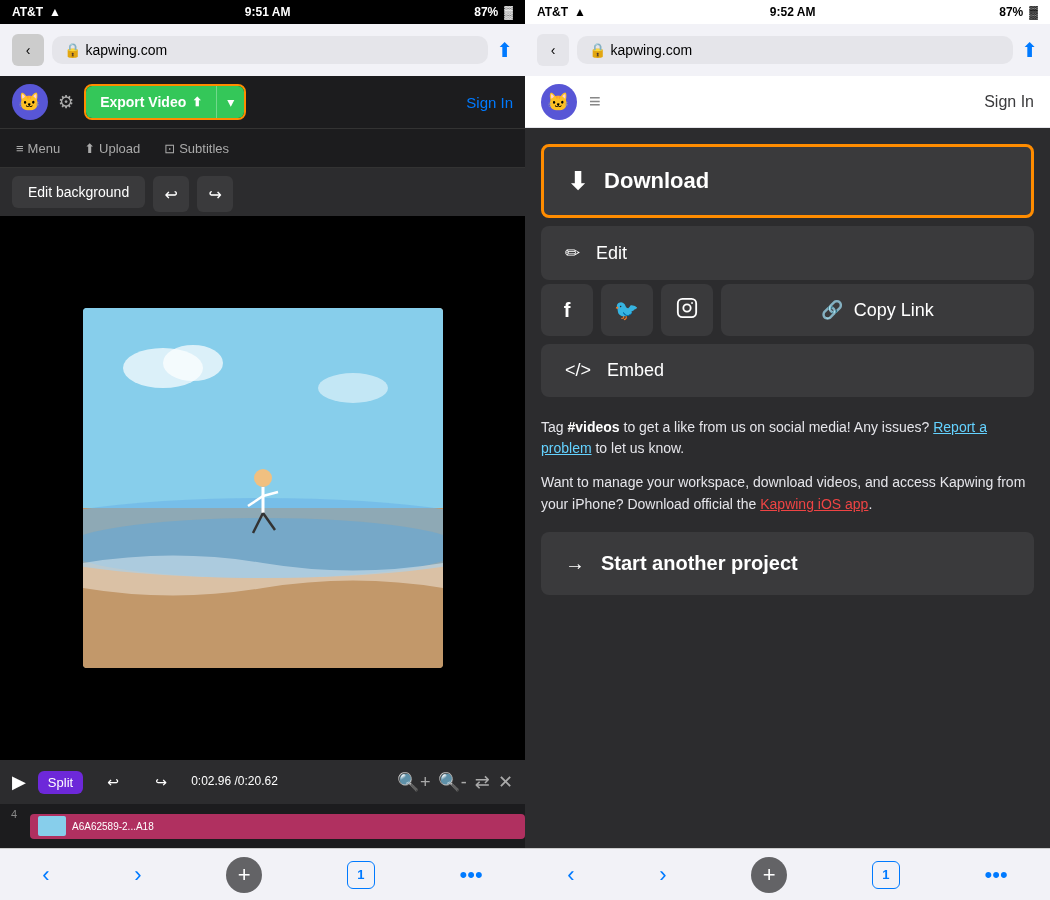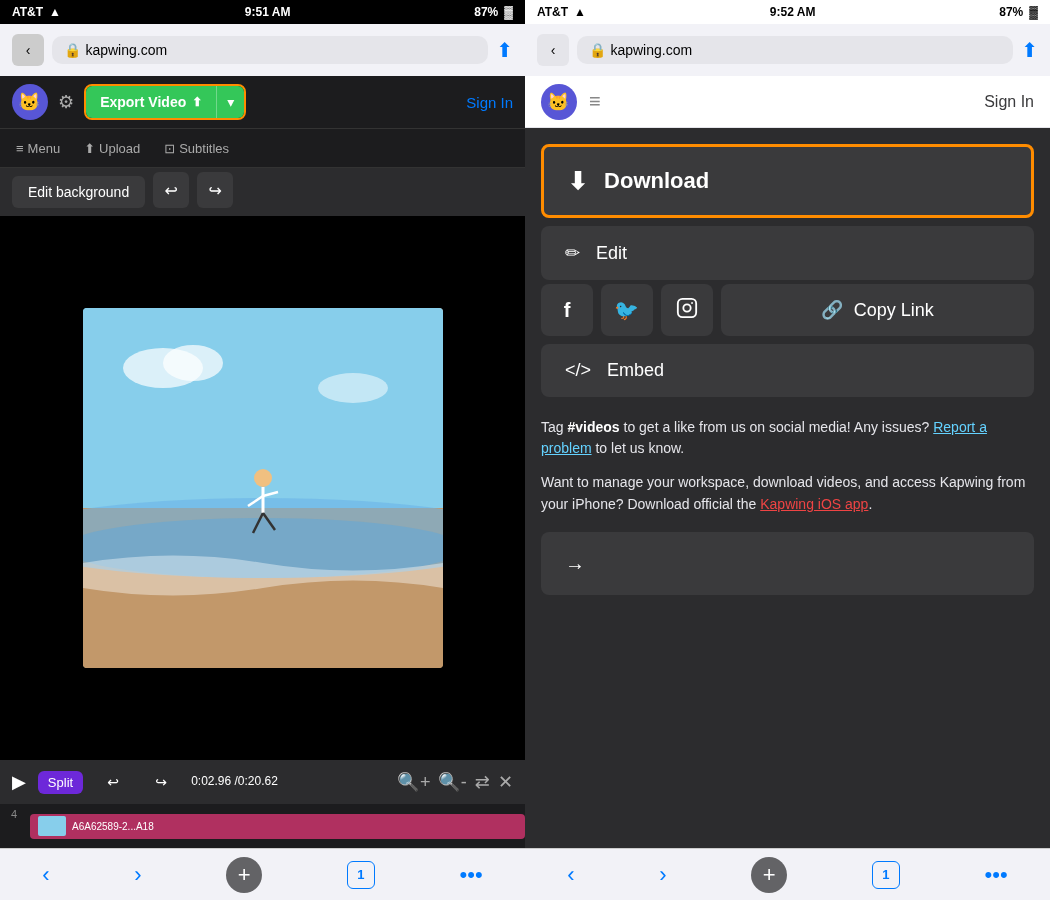--- a/index.html
+++ b/index.html
@@ -130,21 +130,21 @@
       font-size: 13px;
       display: flex;
       align-items: center;
       gap: 4px;
     }
 
     .toolbar-row {
       background: #2c2c2e;
       padding: 8px 12px;
       display: flex;
-      align-items: flex-end;
+      align-items: flex-start;
       gap: 8px;
       height: 48px;
     }
     .edit-bg-btn {
       background: #3a3a3c;
       color: #fff;
       border: none;
       border-radius: 6px;
       padding: 8px 16px;
       font-size: 14px;
@@ -721,20 +721,21 @@
     <div class="tag-text">
       <span>Tag </span><strong>#videos</strong><span> to get a like from us on social media! Any issues? </span><a>Report a problem</a><span> to let us know.</span>
     </div>
 
     <div class="promo-text">
       <span>Want to manage your workspace, download videos, and access Kapwing from your iPhone? Download official the </span><a>Kapwing iOS app</a><span>.</span>
     </div>
 
     <button class="start-project-btn">
       <span>→</span>
+      <span>Start another project</span>
     </button>
 
   </div>
 
   <div class="right-bottom-nav">
     <button class="bottom-nav-btn" style="color:#007aff;">‹</button>
     <button class="bottom-nav-btn" style="color:#007aff;">›</button>
     <button class="bottom-nav-add">+</button>
     <div class="bottom-nav-num">1</div>
     <button class="bottom-nav-btn" style="color:#007aff;">•••</button>

